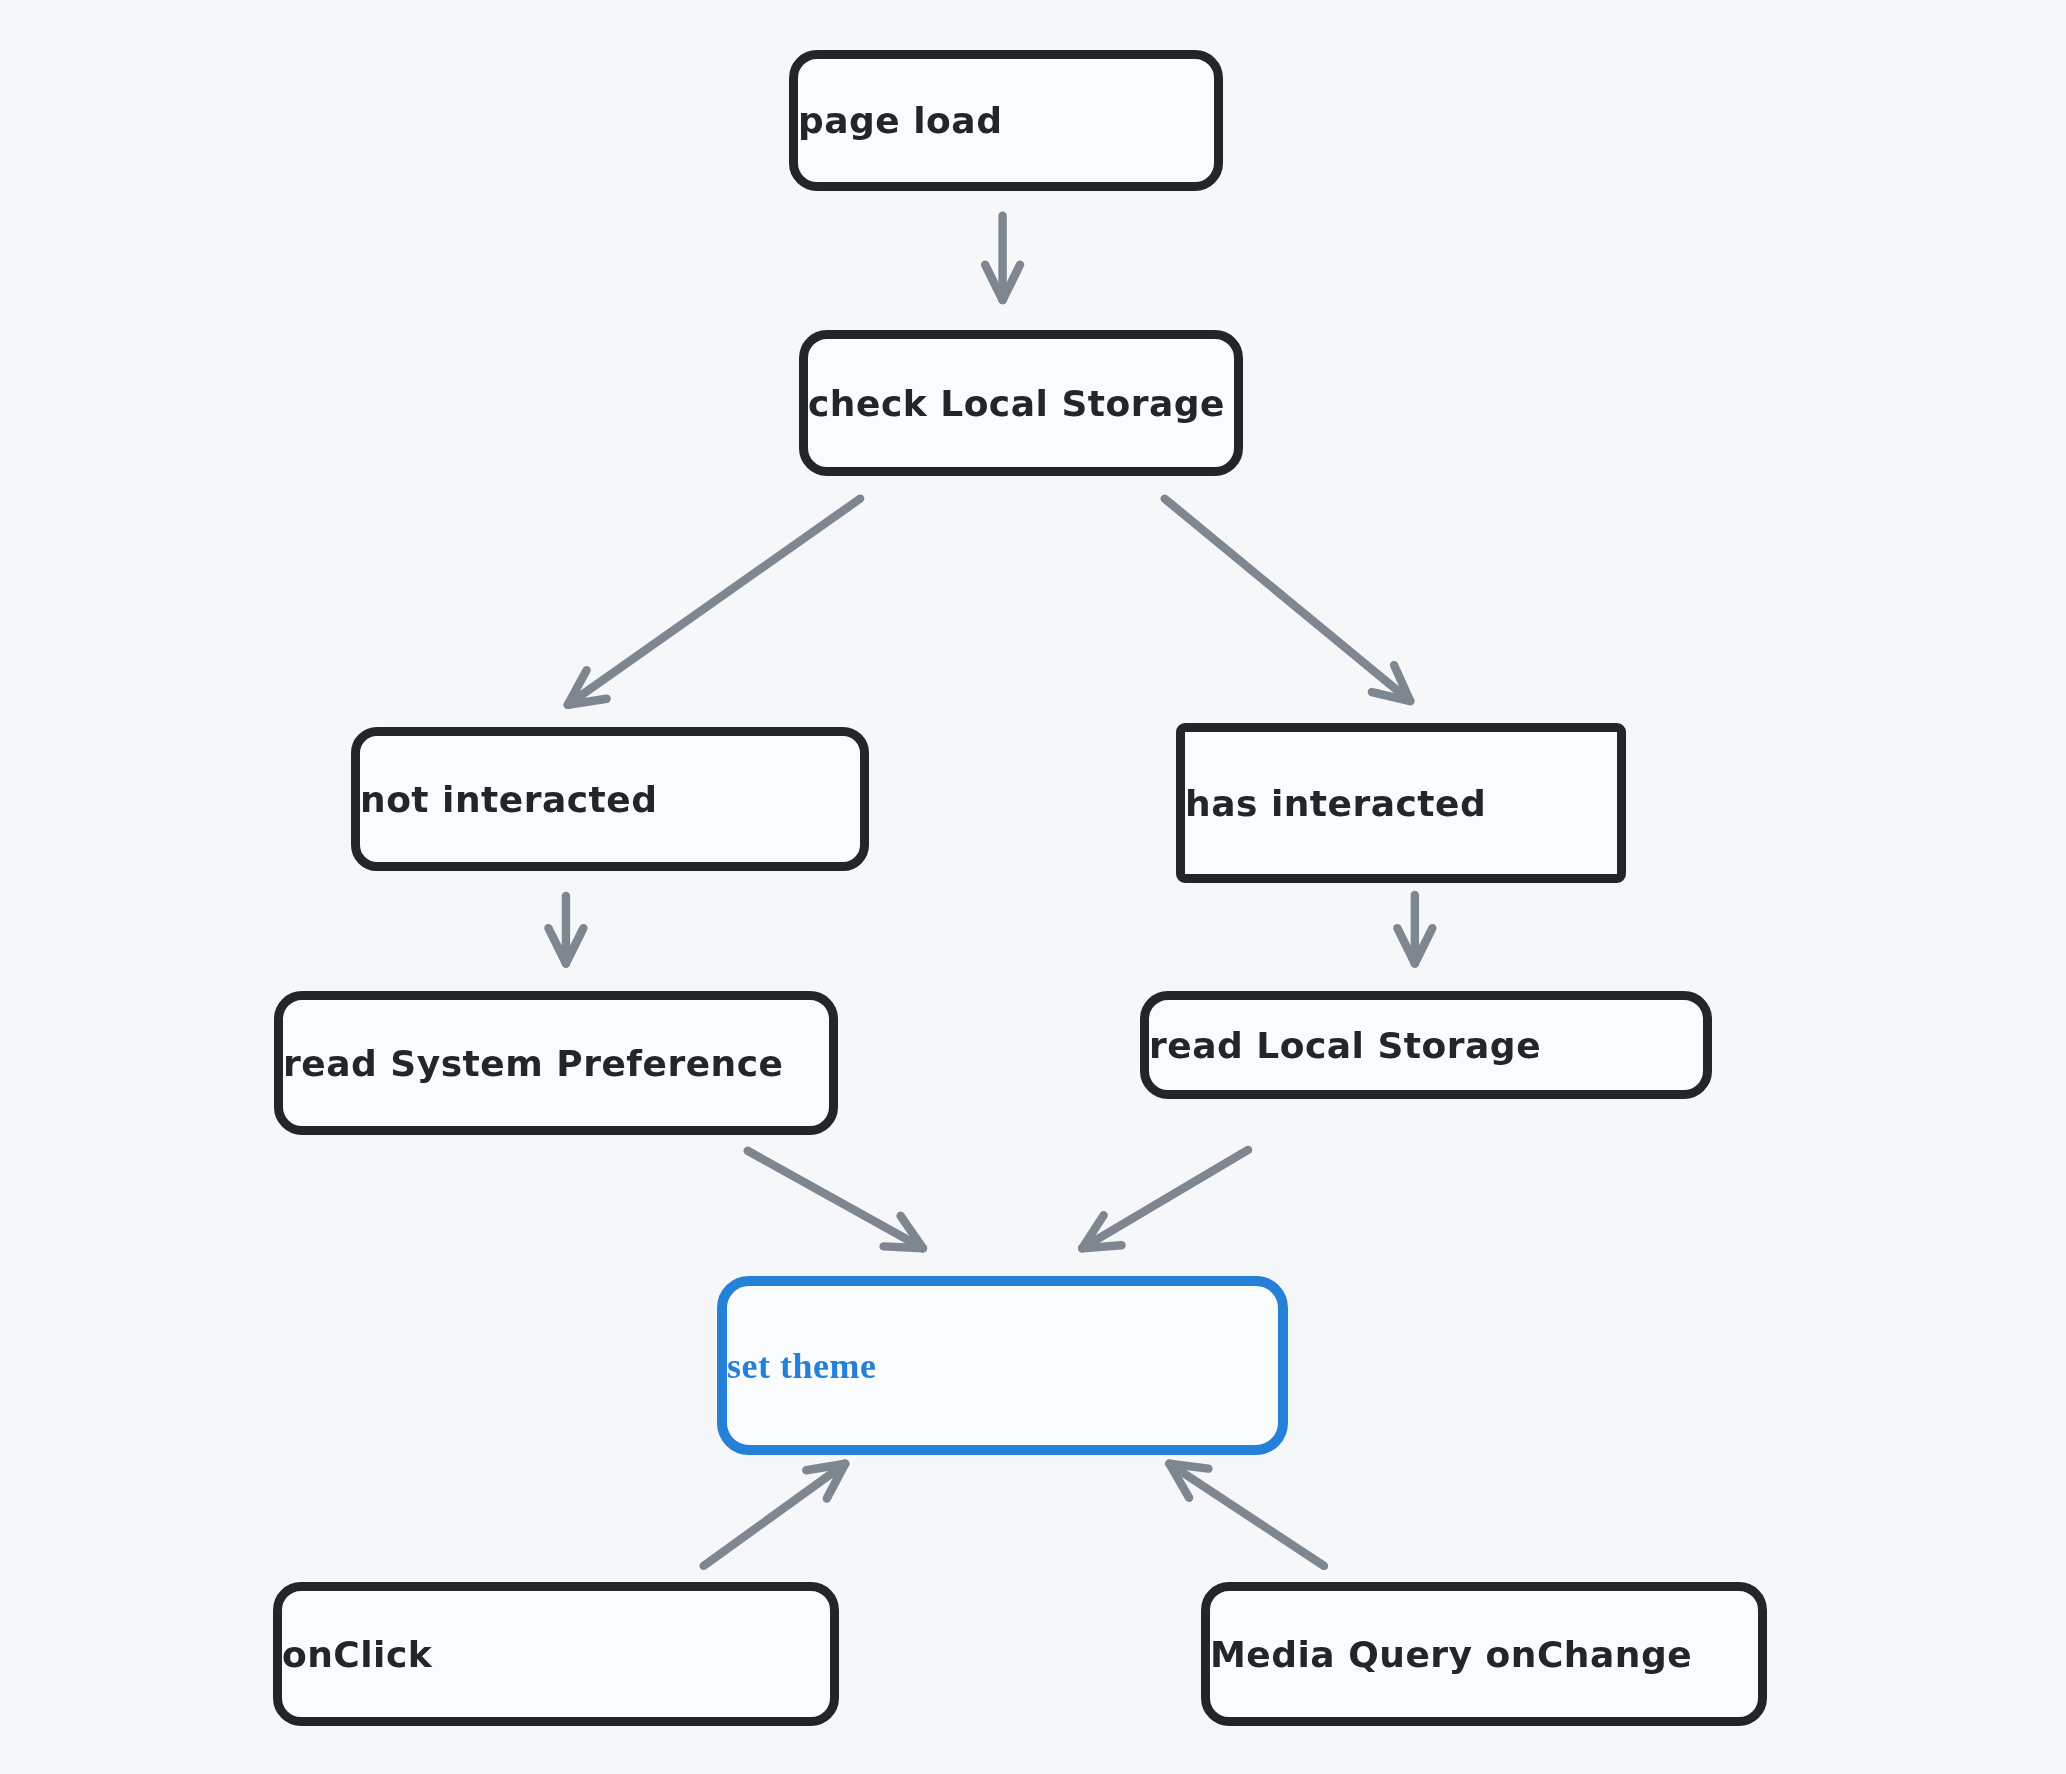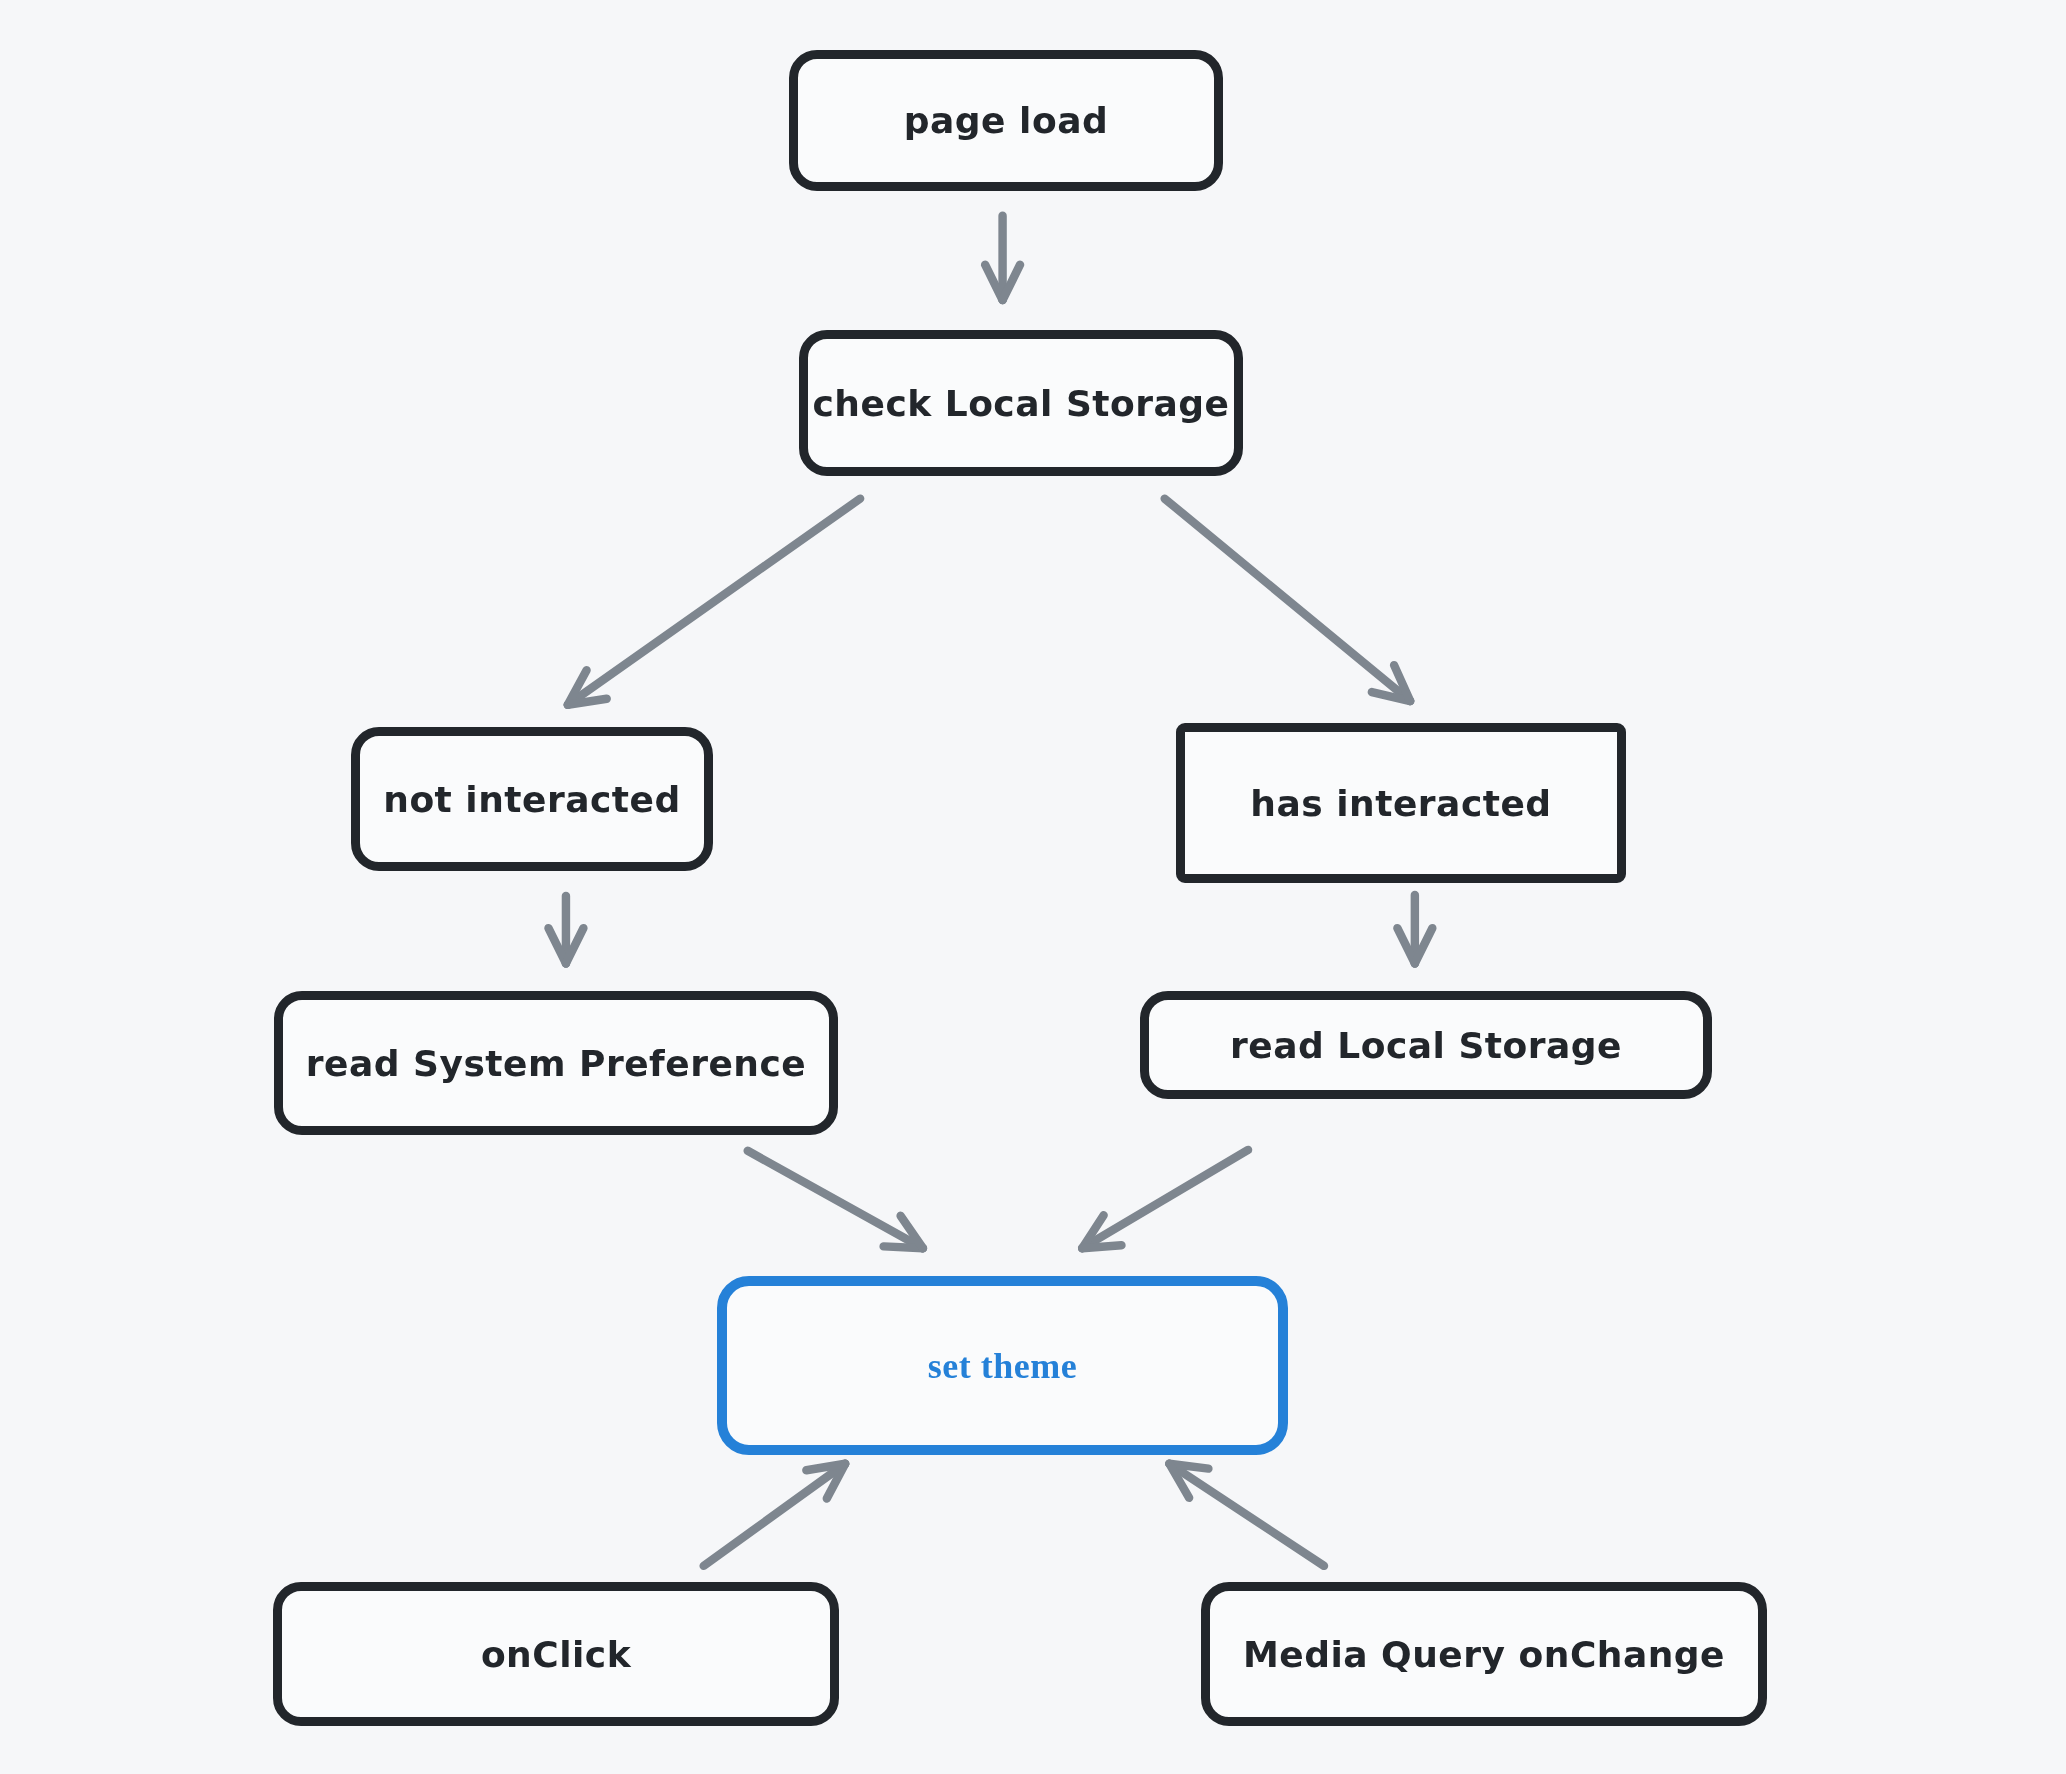--- a/index.html
+++ b/index.html
@@ -23,21 +23,20 @@
     pointer-events: none;
   }
   .node {
     position: absolute;
     box-sizing: border-box;
     border: 9.4px solid #22262b;
     border-radius: 28px;
     background: #fafbfc;
     display: flex;
     align-items: center;
-    justify-content: center;
   }
   .node .label {
     font-weight: bold;
     font-size: 36px;
     color: #22262b;
     letter-spacing: 0.5px;
     white-space: nowrap;
   }
   .node.accent {
     border-color: #2581d8;
@@ -103,21 +102,21 @@
     </svg>
 
   <div class="node" style="left:789px; top:50px; width:434px; height:141px;">
     <span class="label">page load</span>
   </div>
 
   <div class="node" style="left:785px; top:330px; width:444px; height:146px;margin-left:14px;">
     <span class="label">check Local Storage</span>
   </div>
 
-  <div class="node" style="left:351px; top:727px; width:362px; height:144px;">
+  <div class="node" style="left:351px; top:727px; width:518px; height:144px;border-radius:26px;">
     <span class="label">not interacted</span>
   </div>
 
   <div class="node" style="left:1176px; top:723px; width:450px; height:160px;border-radius:9px;">
     <span class="label">has interacted</span>
   </div>
 
   <div class="node" style="left:274px; top:991px; width:564px; height:144px;">
     <span class="label">read System Preference</span>
   </div>

